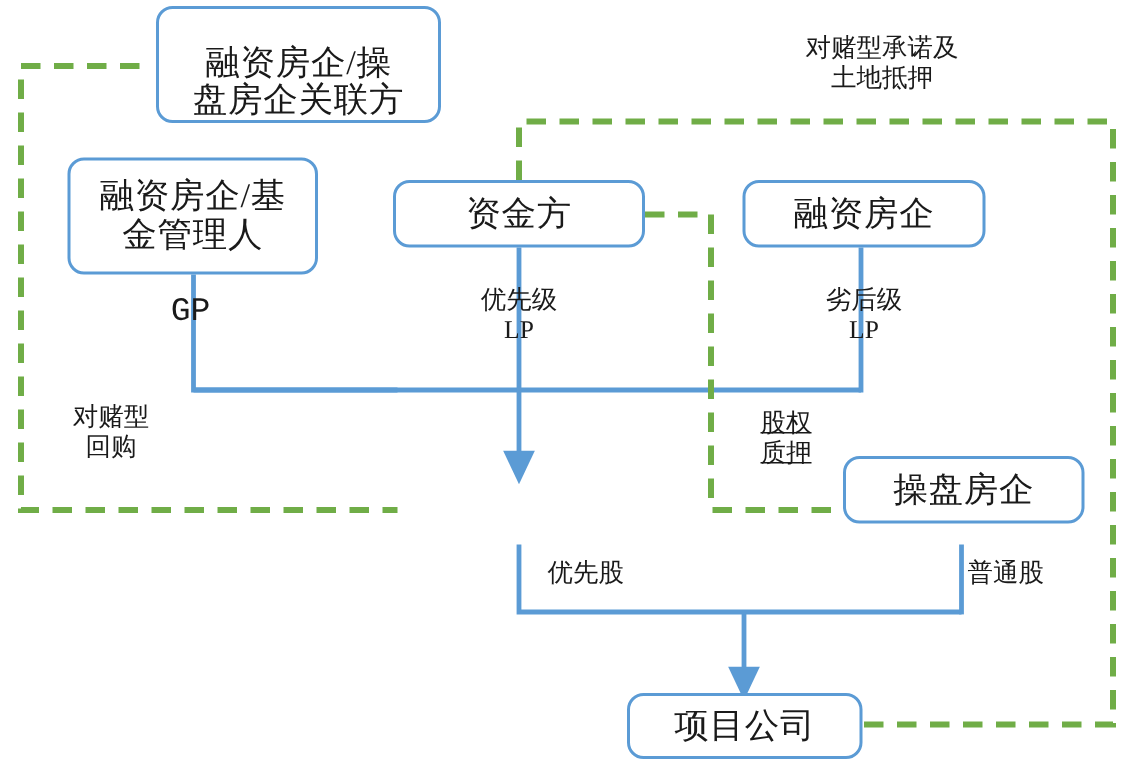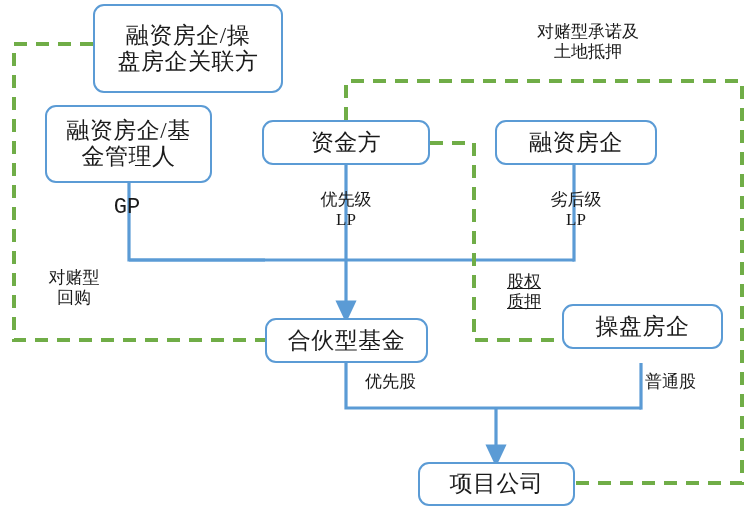--- a/index.html
+++ b/index.html
@@ -84,41 +84,38 @@
 
     <path d="M496,408 L496,456" fill="none" stroke="#5B9BD5" stroke-width="3.2" marker-end="url(#arrow-blue)"></path>
 
     <path d="M93,44 L14,44 L14,340 L265,340" fill="none" stroke="#70AD47" stroke-width="4" stroke-dasharray="13,9" stroke-linecap="butt"></path>
 
     <path d="M346,120 L346,81 L742,81 L742,483 L575,483" fill="none" stroke="#70AD47" stroke-width="4" stroke-dasharray="13,9" stroke-linecap="butt"></path>
 
     <path d="M430,143 L474,143 L474,340 L562,340" fill="none" stroke="#70AD47" stroke-width="4" stroke-dasharray="13,9" stroke-linecap="butt"></path>
   </svg>
 
-  <div class="node" style="left:93px;  top:4px;   width:190px; height:89px;">
+  <div class="node" style="left:104px;  top:4px;   width:190px; height:78px;align-items:flex-end;">
     <span class="node-label">融资房企/操
 盘房企关联方</span>
   </div>
 
   <div class="node" style="left:45px;  top:105px; width:167px; height:78px;">
     <span class="node-label">融资房企/基
 金管理人</span>
   </div>
 
   <div class="node" style="left:262px; top:120px; width:168px; height:45px;">
     <span class="node-label">资金方</span>
   </div>
 
   <div class="node" style="left:495px; top:120px; width:162px; height:45px;">
     <span class="node-label">融资房企</span>
   </div>
 
-  <div class="node" style="left:265px; top:318px; width:163px; height:45px;">
-    <span class="node-label">合伙型基金</span>
-  </div>
 
   <div class="node" style="left:562px; top:304px; width:161px; height:45px;">
     <span class="node-label">操盘房企</span>
   </div>
 
   <div class="node" style="left:418px; top:462px; width:157px; height:44px;">
     <span class="node-label">项目公司</span>
   </div>
 
   <div class="edge-label latin" style="left:82px; top:195px; width:90px;">GP</div>

